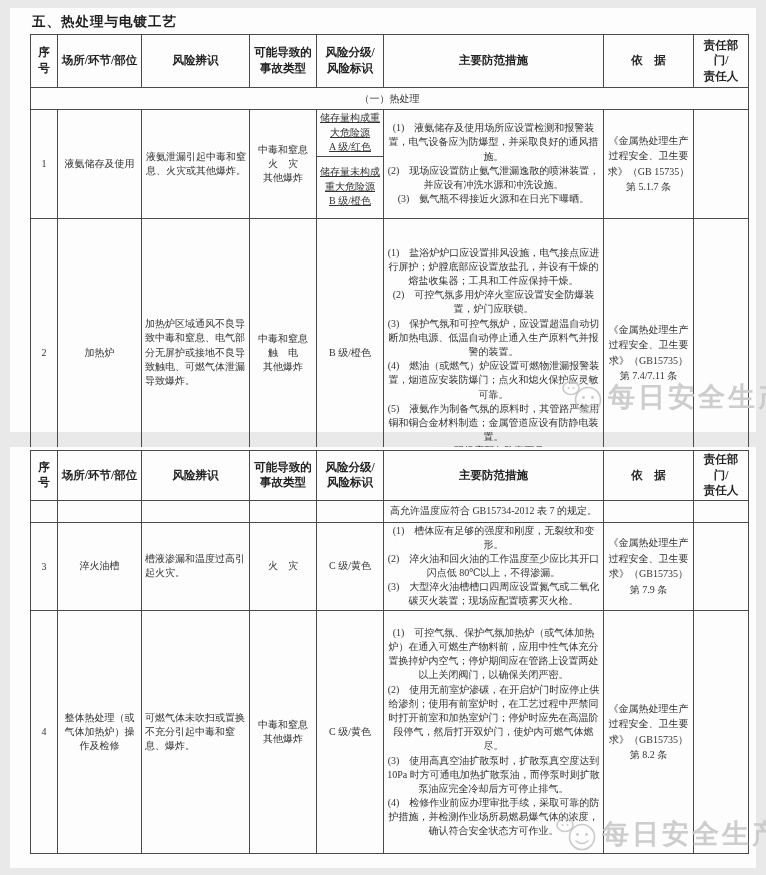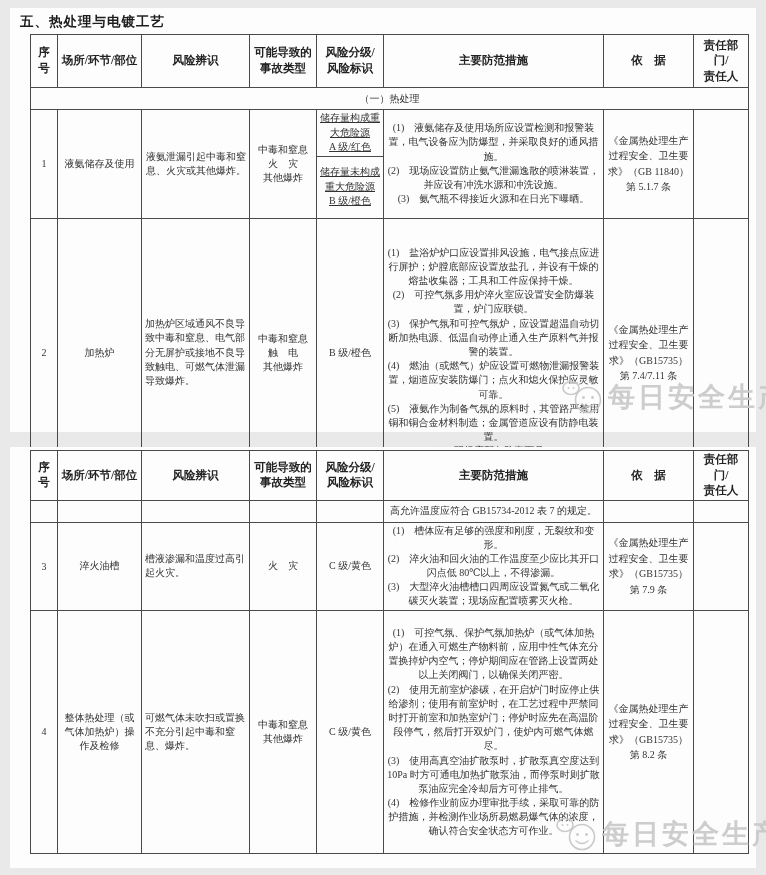--- a/index.html
+++ b/index.html
@@ -1,21 +1,21 @@
 <!DOCTYPE html>
 <html><head>
 <meta charset="utf-8">
 <style>
   html,body{margin:0;padding:0;}
   body{font-family:"Liberation Serif","DejaVu Serif",serif;}
   .canvas{position:relative;width:766px;height:875px;background:#e9e9e9;overflow:hidden;}
   .page{position:absolute;left:10px;width:746px;background:#fdfdfd;}
   .page1{top:8px;height:424px;}
   .page2{top:447px;height:421px;}
-  .doc-title{margin:5px 0 3px 10px;font-size:13.5px;font-weight:bold;color:#1d1d1d;letter-spacing:1px;}
+  .doc-title{margin:5px 0 3px 22px;font-size:13.5px;font-weight:bold;color:#1d1d1d;letter-spacing:1px;}
   table.risk{border-collapse:collapse;table-layout:fixed;margin-left:20px;width:718px;}
   .page2 table.risk{margin-top:3px;}
   table.risk td, table.risk th{
     border:1px solid #4a4a4a;
     font-size:10px;color:#333;
     white-space:pre-line;
     text-align:center;vertical-align:middle;
     padding:1px 3px;overflow:hidden;
   }
   table.risk th{font-weight:bold;color:#222;font-size:11.5px;line-height:1.35;}
@@ -77,21 +77,21 @@
         <td rowspan="2">液氨储存及使用</td>
         <td rowspan="2" class="measures" style="text-align:right;">液氨泄漏引起中毒和窒息、火灾或其他爆炸。</td>
         <td rowspan="2">中毒和窒息
 火　灾
 其他爆炸</td>
         <td class="grade-cell">储存量构成重大危险源
 A 级/红色</td>
         <td rowspan="2" class="measures">(1)　液氨储存及使用场所应设置检测和报警装置，电气设备应为防爆型，并采取良好的通风措施。
 (2)　现场应设置防止氨气泄漏逸散的喷淋装置，并应设有冲洗水源和冲洗设施。
 (3)　氨气瓶不得接近火源和在日光下曝晒。</td>
-        <td rowspan="2" class="basis">《金属热处理生产过程安全、卫生要求》（GB 11840）第 5.1.7 条</td>
+        <td rowspan="2" class="basis">《金属热处理生产过程安全、卫生要求》（GB 15735）第 5.1.7 条</td>
         <td rowspan="2"></td>
       </tr>
       <tr class="h62">
         <td class="grade-cell">储存量未构成重大危险源
 B 级/橙色</td>
       </tr>
       <tr class="h231">
         <td>2</td>
         <td>加热炉</td>
         <td class="measures" style="text-align:left;">加热炉区域通风不良导致中毒和窒息、电气部分无屏护或接地不良导致触电、可燃气体泄漏导致爆炸。</td>

